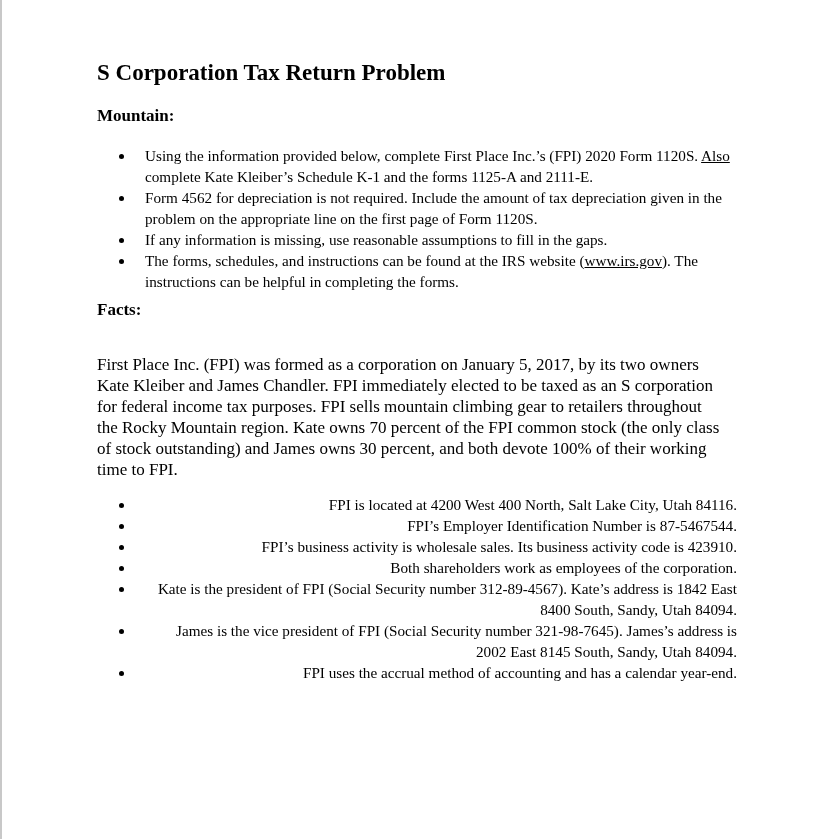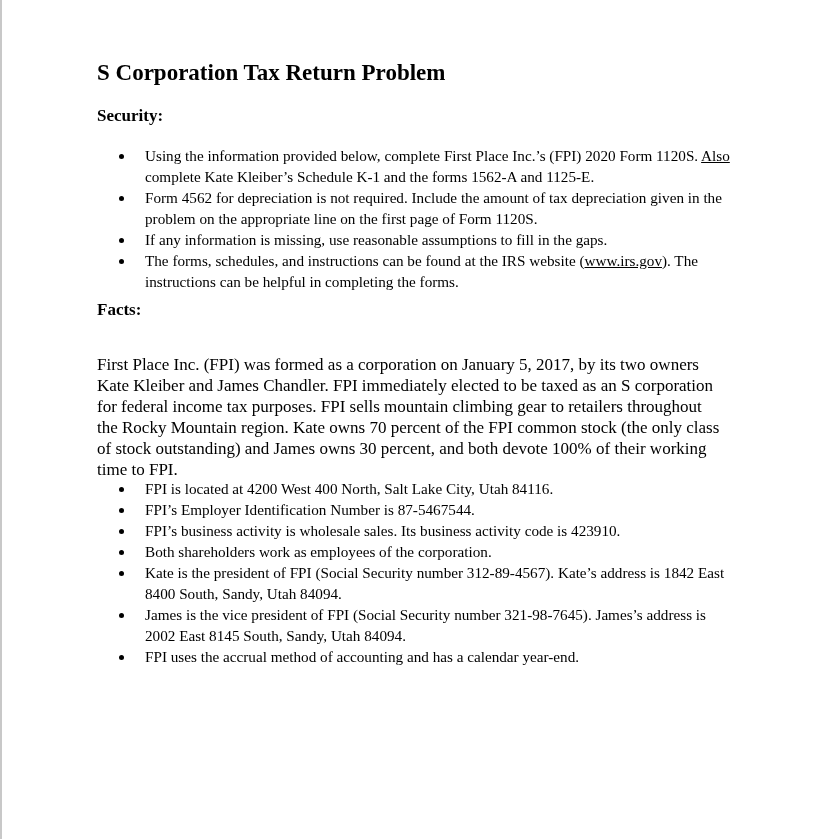--- a/index.html
+++ b/index.html
@@ -56,21 +56,21 @@
       position: absolute;
       left: 97px;
       width: 640px;
       margin: 0;
       padding: 0;
       list-style: none;
       font-size: 15.2px;
       line-height: 21px;
     }
     .blist.req { top: 145px; }
-    .blist.facts-list { top: 478px; }
+    .blist.facts-list { top: 494px; text-align: right; }
     .blist li {
       position: relative;
       padding-left: 48px;
       margin: 0;
     }
     .blist .bullet {
       position: absolute;
       left: 22px;
       top: 0;
       width: 10px;
@@ -106,26 +106,26 @@
   </style>
 </head>
 <body>
 
 <div class="left-edge"></div>
 
 <div class="page">
 
   <h1 class="title">S Corporation Tax Return Problem</h1>
 
-  <h2 class="heading required">Security:</h2>
+  <h2 class="heading required">Mountain:</h2>
 
   <ul class="blist req">
     <li>
       <span class="bullet"></span>
-      <span>Using the information provided below, complete First Place Inc.’s (FPI) 2020 Form 1120S. </span><span class="under">Also</span><span> complete Kate Kleiber’s Schedule K-1 and the forms 1562-A and 1125-E.</span>
+      <span>Using the information provided below, complete First Place Inc.’s (FPI) 2020 Form 1120S. </span><span class="under">Also</span><span> complete Kate Kleiber’s Schedule K-1 and the forms 1125-A and 2111-E.</span>
     </li>
     <li>
       <span class="bullet"></span>
       <span>Form 4562 for depreciation is not required. Include the amount of tax depreciation given in the problem on the appropriate line on the first page of Form 1120S.</span>
     </li>
     <li>
       <span class="bullet"></span>
       <span>If any information is missing, use reasonable assumptions to fill in the gaps.</span>
     </li>
     <li>

